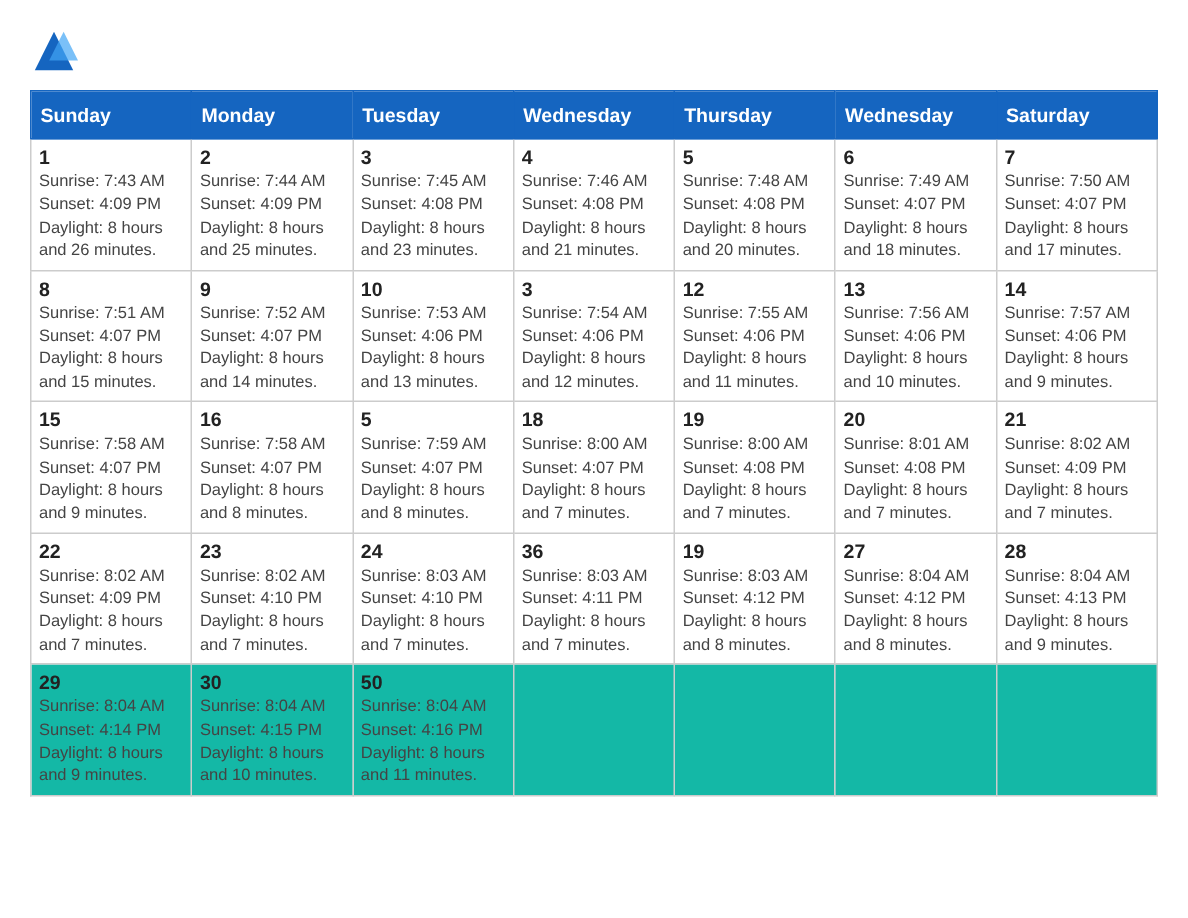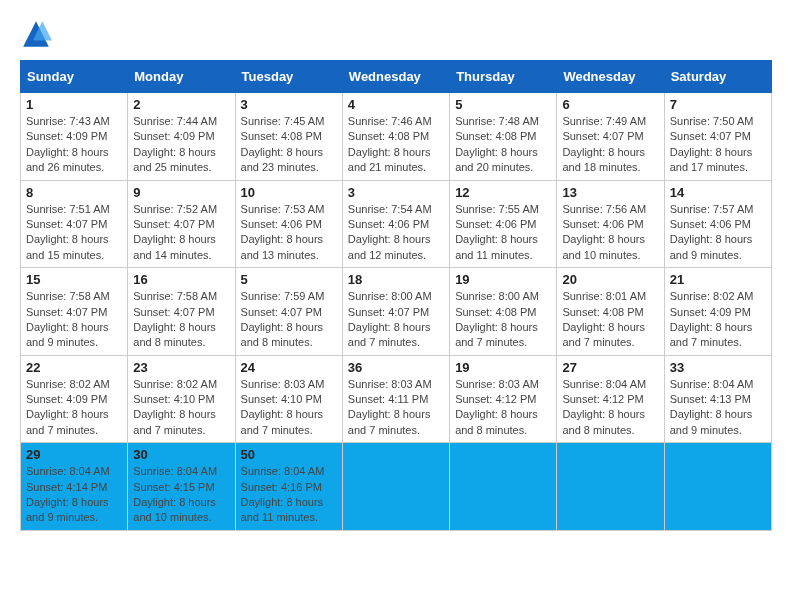--- a/index.html
+++ b/index.html
@@ -68,21 +68,21 @@
       vertical-align: top;
       border: 1px solid #ccc;
       padding: 4px 5px;
       font-size: 9.5px;
       color: #333;
       width: 14.28%;
       height: 84px;
       background: #fff;
     }
     .calendar tr:last-child td {
-      background: #0ea5e9;
+      background: #14b8a6;
     }
     .day-num {
       font-size: 13px;
       font-weight: bold;
       color: #222;
       display: block;
       margin-bottom: 2px;
     }
     .cell-text {
       font-size: 11px;
@@ -236,21 +236,21 @@
       </td>
           <td>
         <span class="day-num">19</span>
         <span class="cell-text">Sunrise: 8:03 AM<br>Sunset: 4:12 PM<br>Daylight: 8 hours and 8 minutes.</span>
       </td>
           <td>
         <span class="day-num">27</span>
         <span class="cell-text">Sunrise: 8:04 AM<br>Sunset: 4:12 PM<br>Daylight: 8 hours and 8 minutes.</span>
       </td>
           <td>
-        <span class="day-num">33</span>
+        <span class="day-num">28</span>
         <span class="cell-text">Sunrise: 8:04 AM<br>Sunset: 4:13 PM<br>Daylight: 8 hours and 9 minutes.</span>
       </td>
         </tr>
         <tr>
           <td>
         <span class="day-num">29</span>
         <span class="cell-text">Sunrise: 8:04 AM<br>Sunset: 4:14 PM<br>Daylight: 8 hours and 9 minutes.</span>
       </td>
           <td>
         <span class="day-num">30</span>

